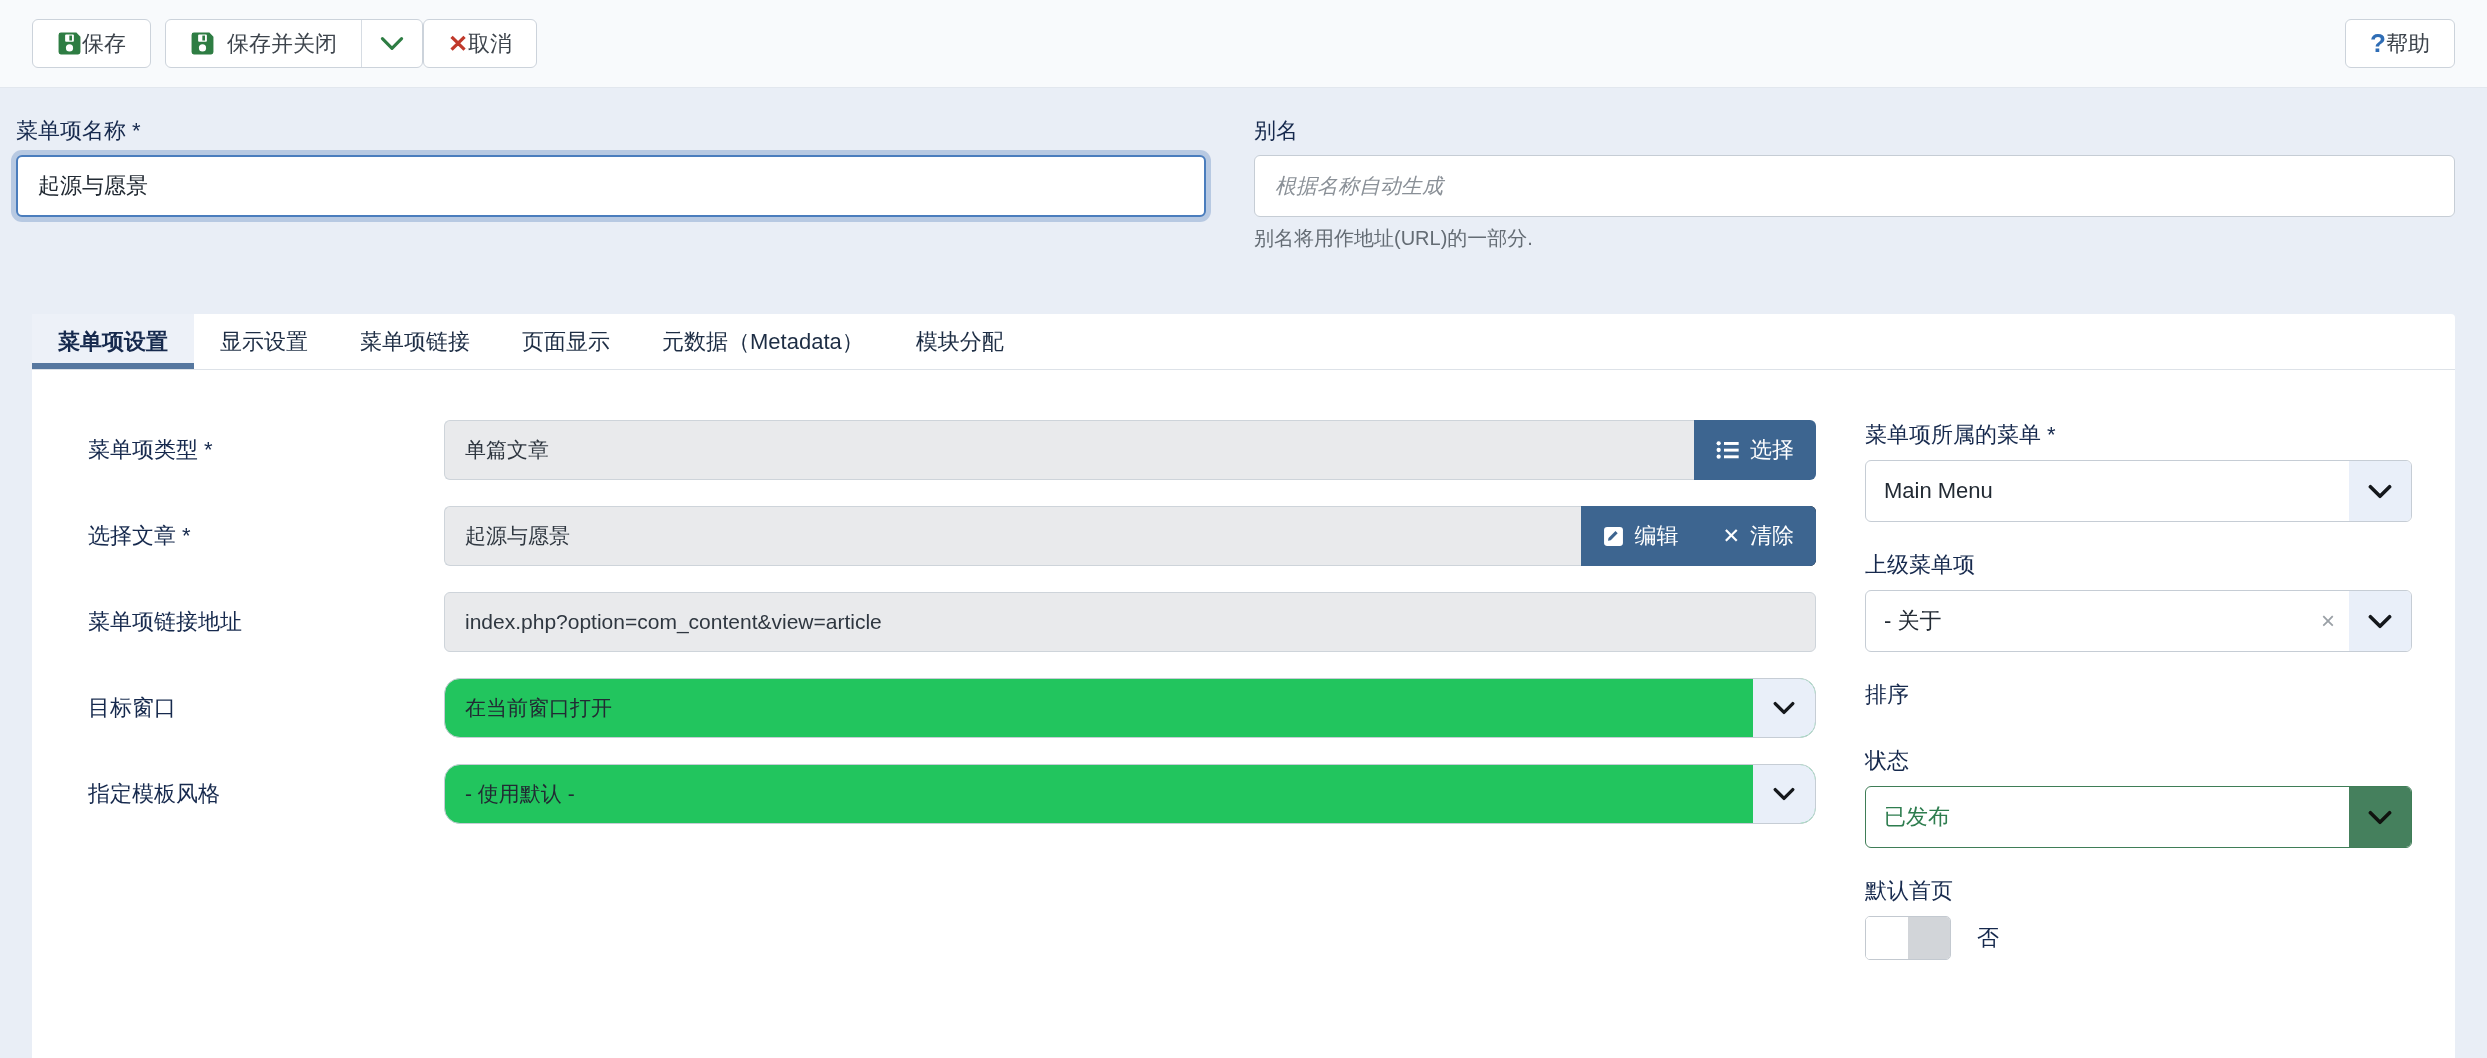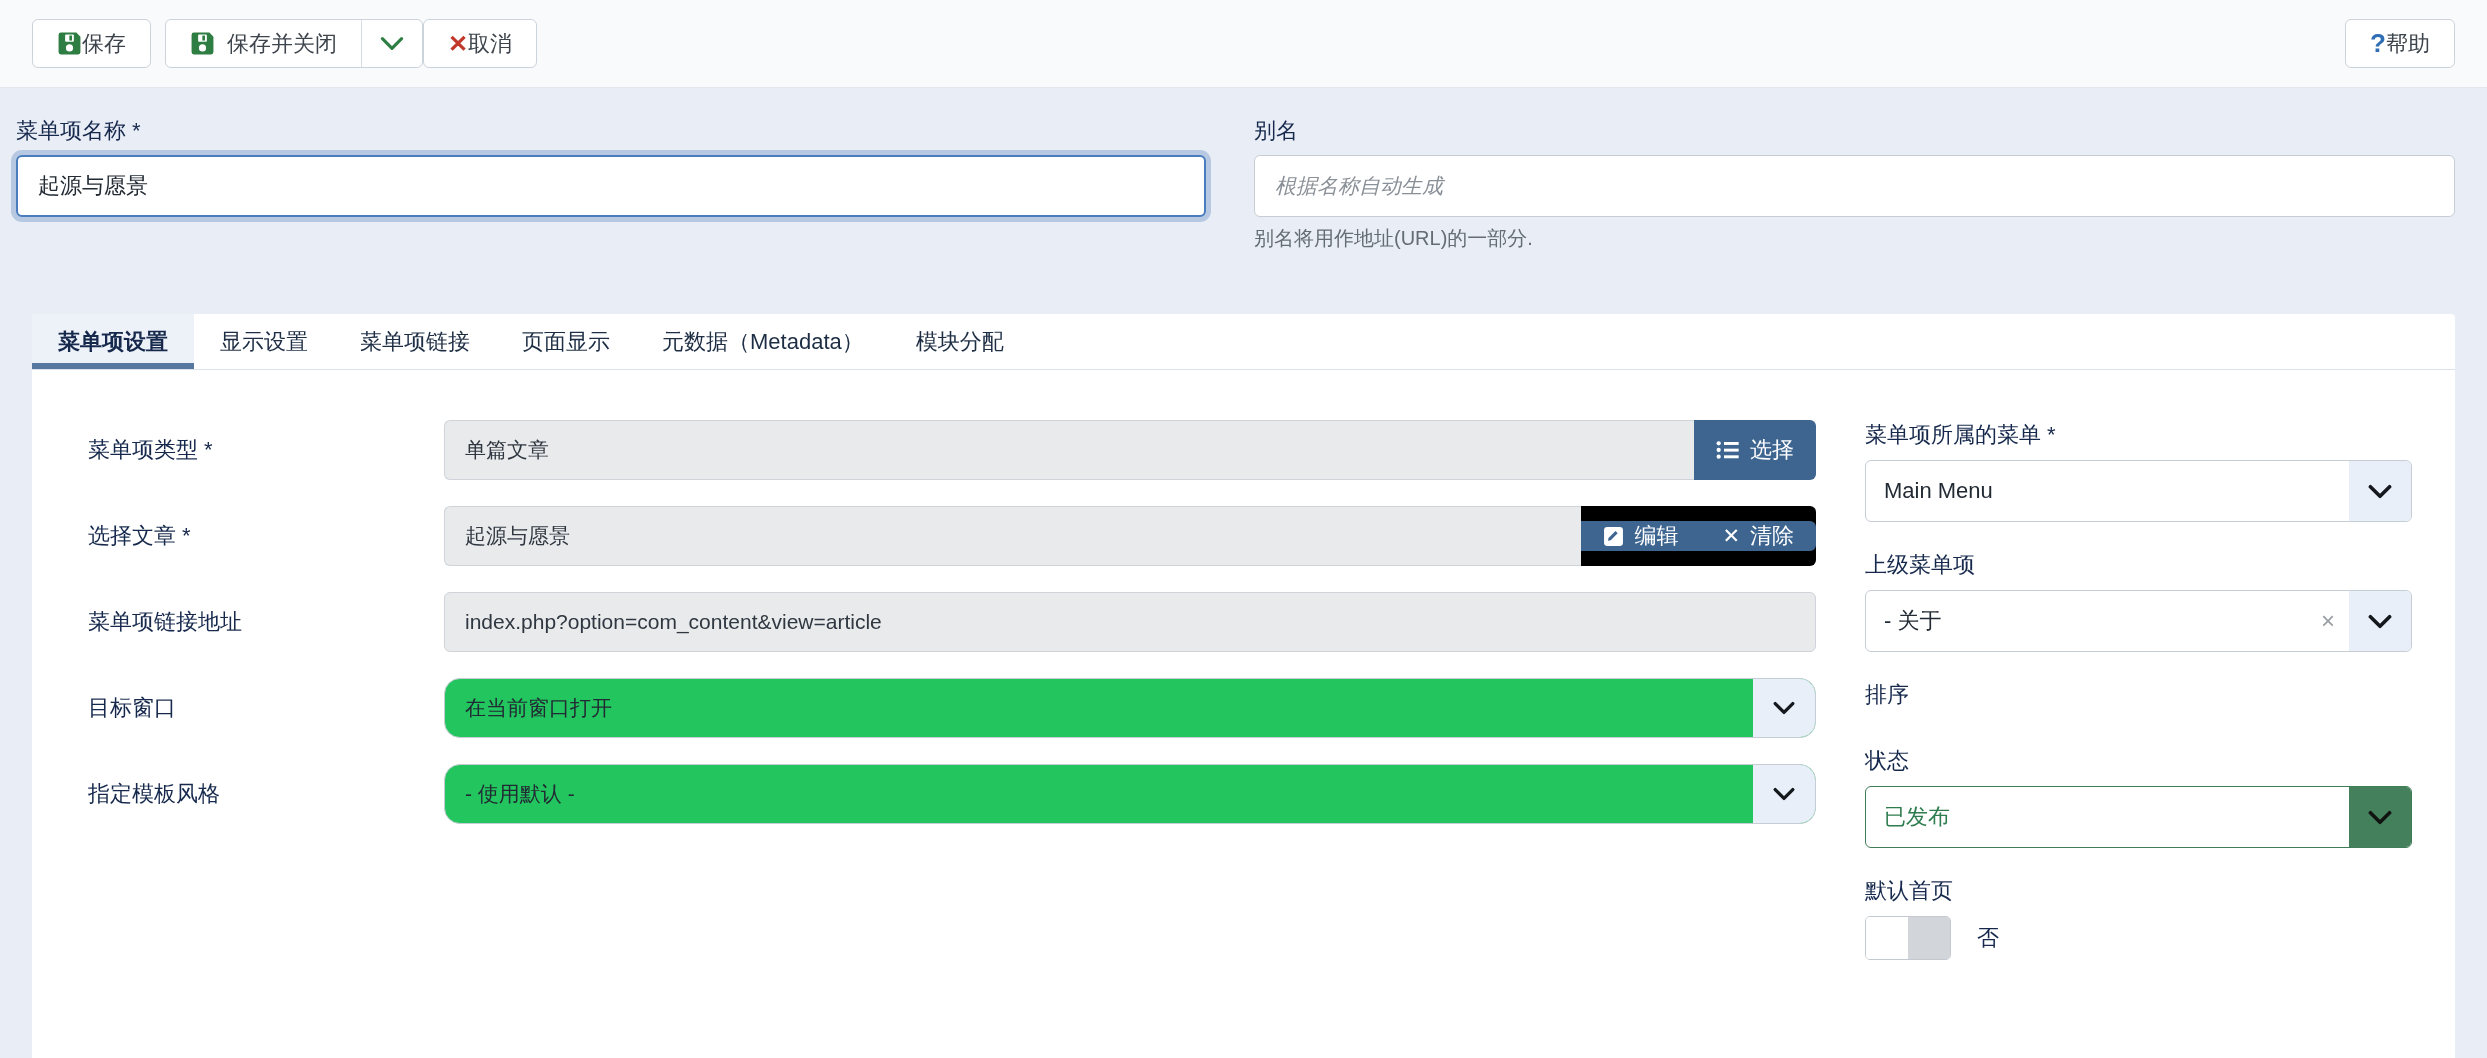--- a/index.html
+++ b/index.html
@@ -101,21 +101,21 @@
     border-radius: 6px; display: flex; align-items: center;
     padding: 0 20px; font-size: 21px; color: #2f3740;
   }
   .readonly.has-append { border-radius: 6px 0 0 6px; border-right: none; }
   .append {
     display: inline-flex; align-items: center; gap: 10px;
     background: #3d6590; color: #fff; border: none;
     padding: 0 22px; font-size: 22px; border-radius: 0 6px 6px 0;
     cursor: pointer;
   }
-  .append-group { display: inline-flex; background: #000000; border-radius: 0 6px 6px 0; align-items: center; }
+  .append-group { display: inline-flex; background: #000000; border-radius: 0 6px 6px 0; }
   .append-group .append { border-radius: 0; padding: 0 22px; }
   .append-group .append:last-child { border-radius: 0 6px 6px 0; }
 
   .select {
     flex: 1; display: flex; background: #22c55e;
     border: 1px solid #c6cdd5; border-radius: 16px; overflow: hidden;
     cursor: pointer; align-items: stretch;
   }
   .select .sel-value { flex: 1; display: flex; align-items: center; padding: 0 20px; font-size: 21px; color: #222a33; }
   .select .sel-caret {

